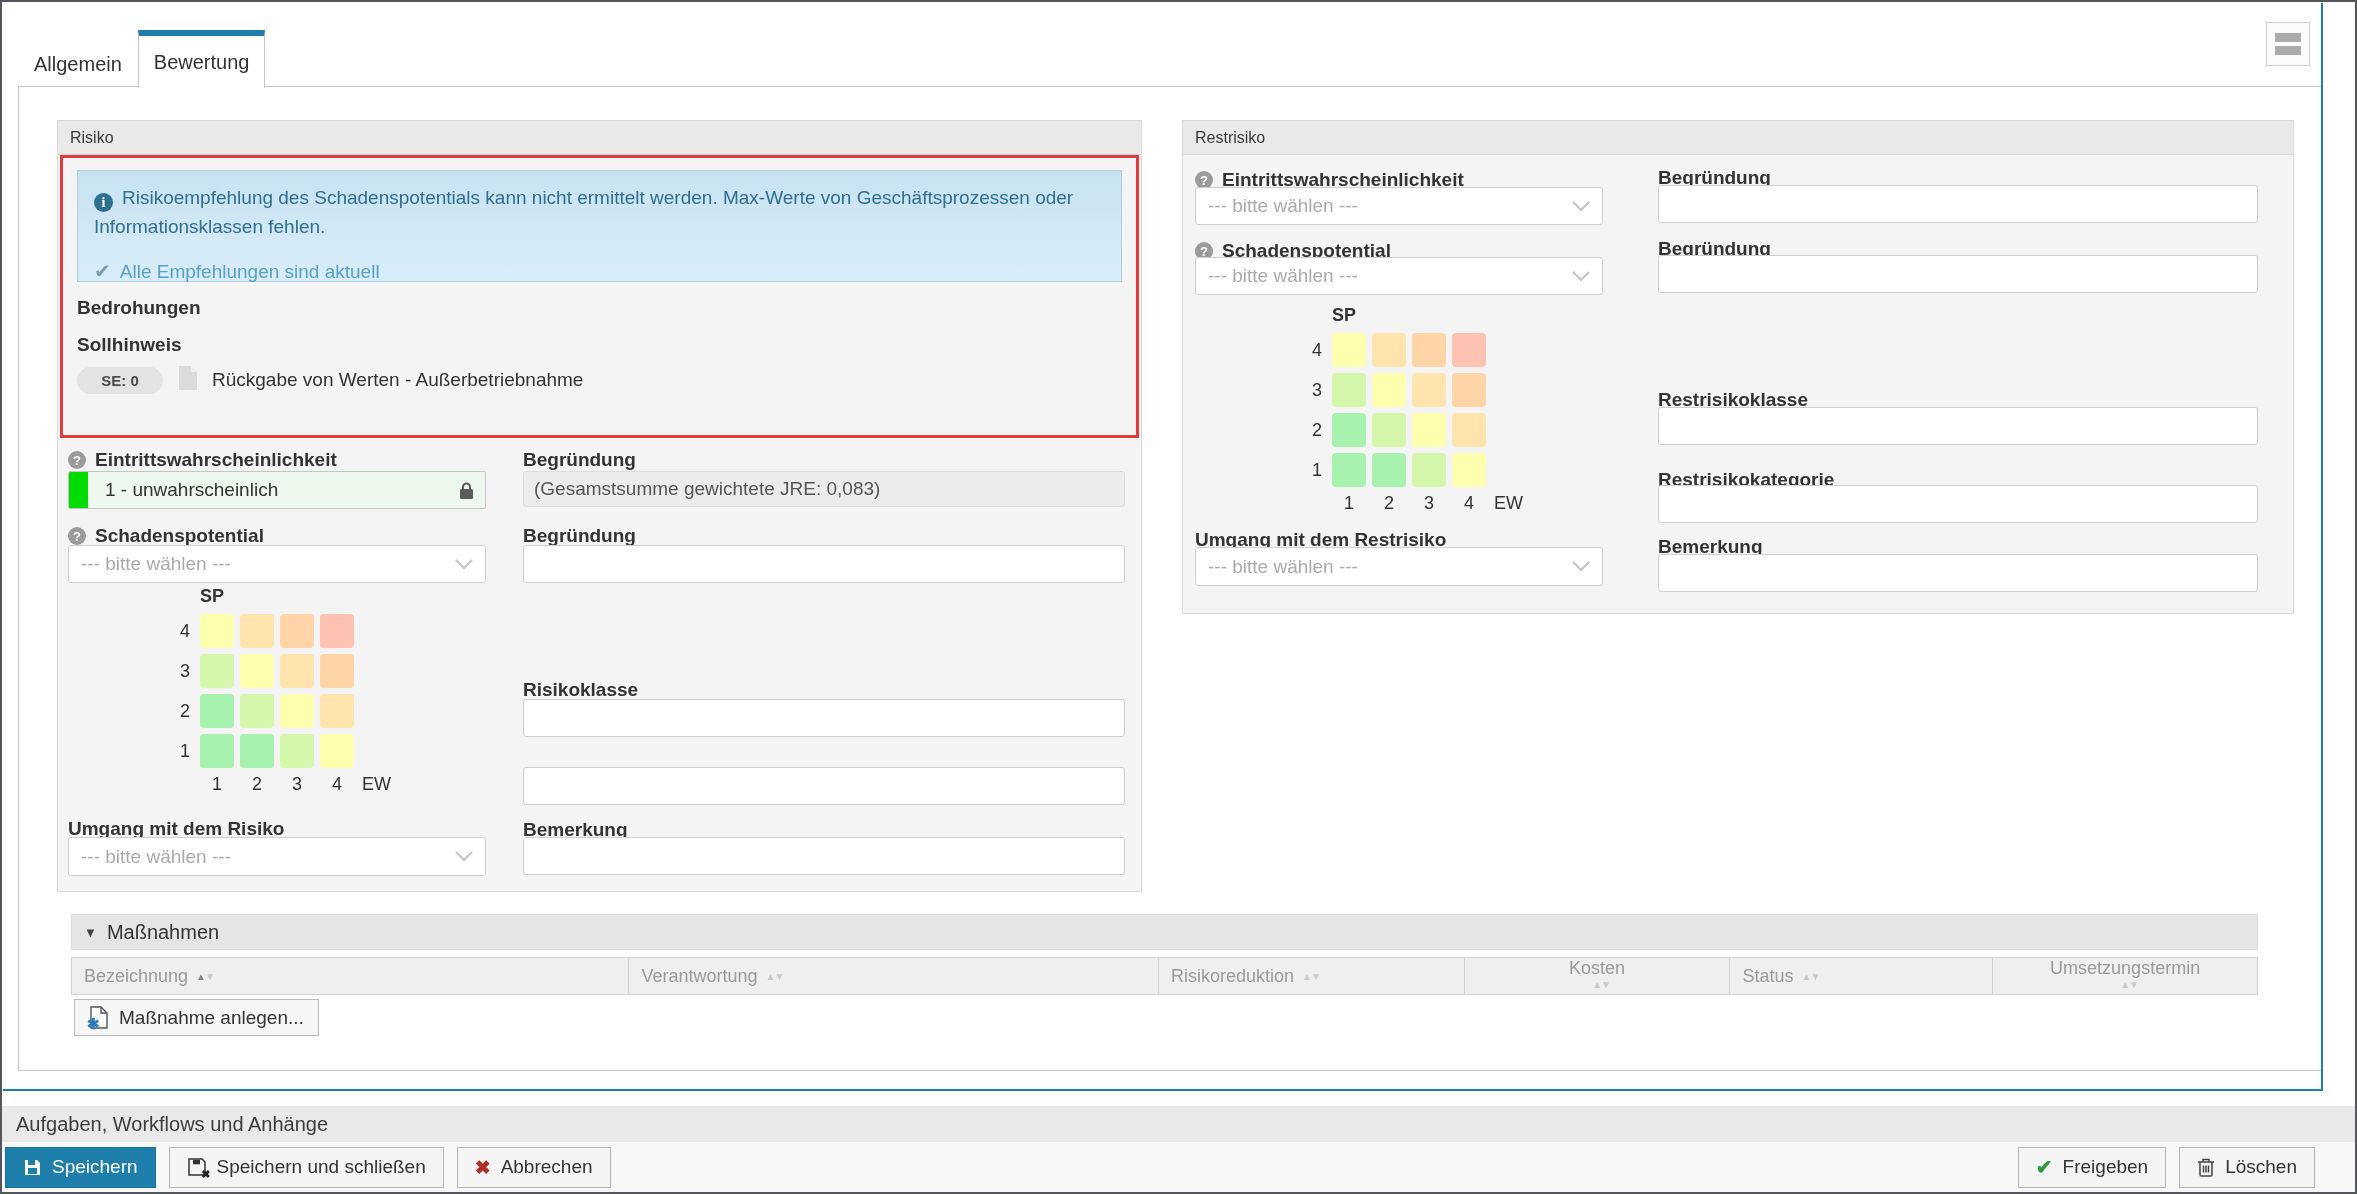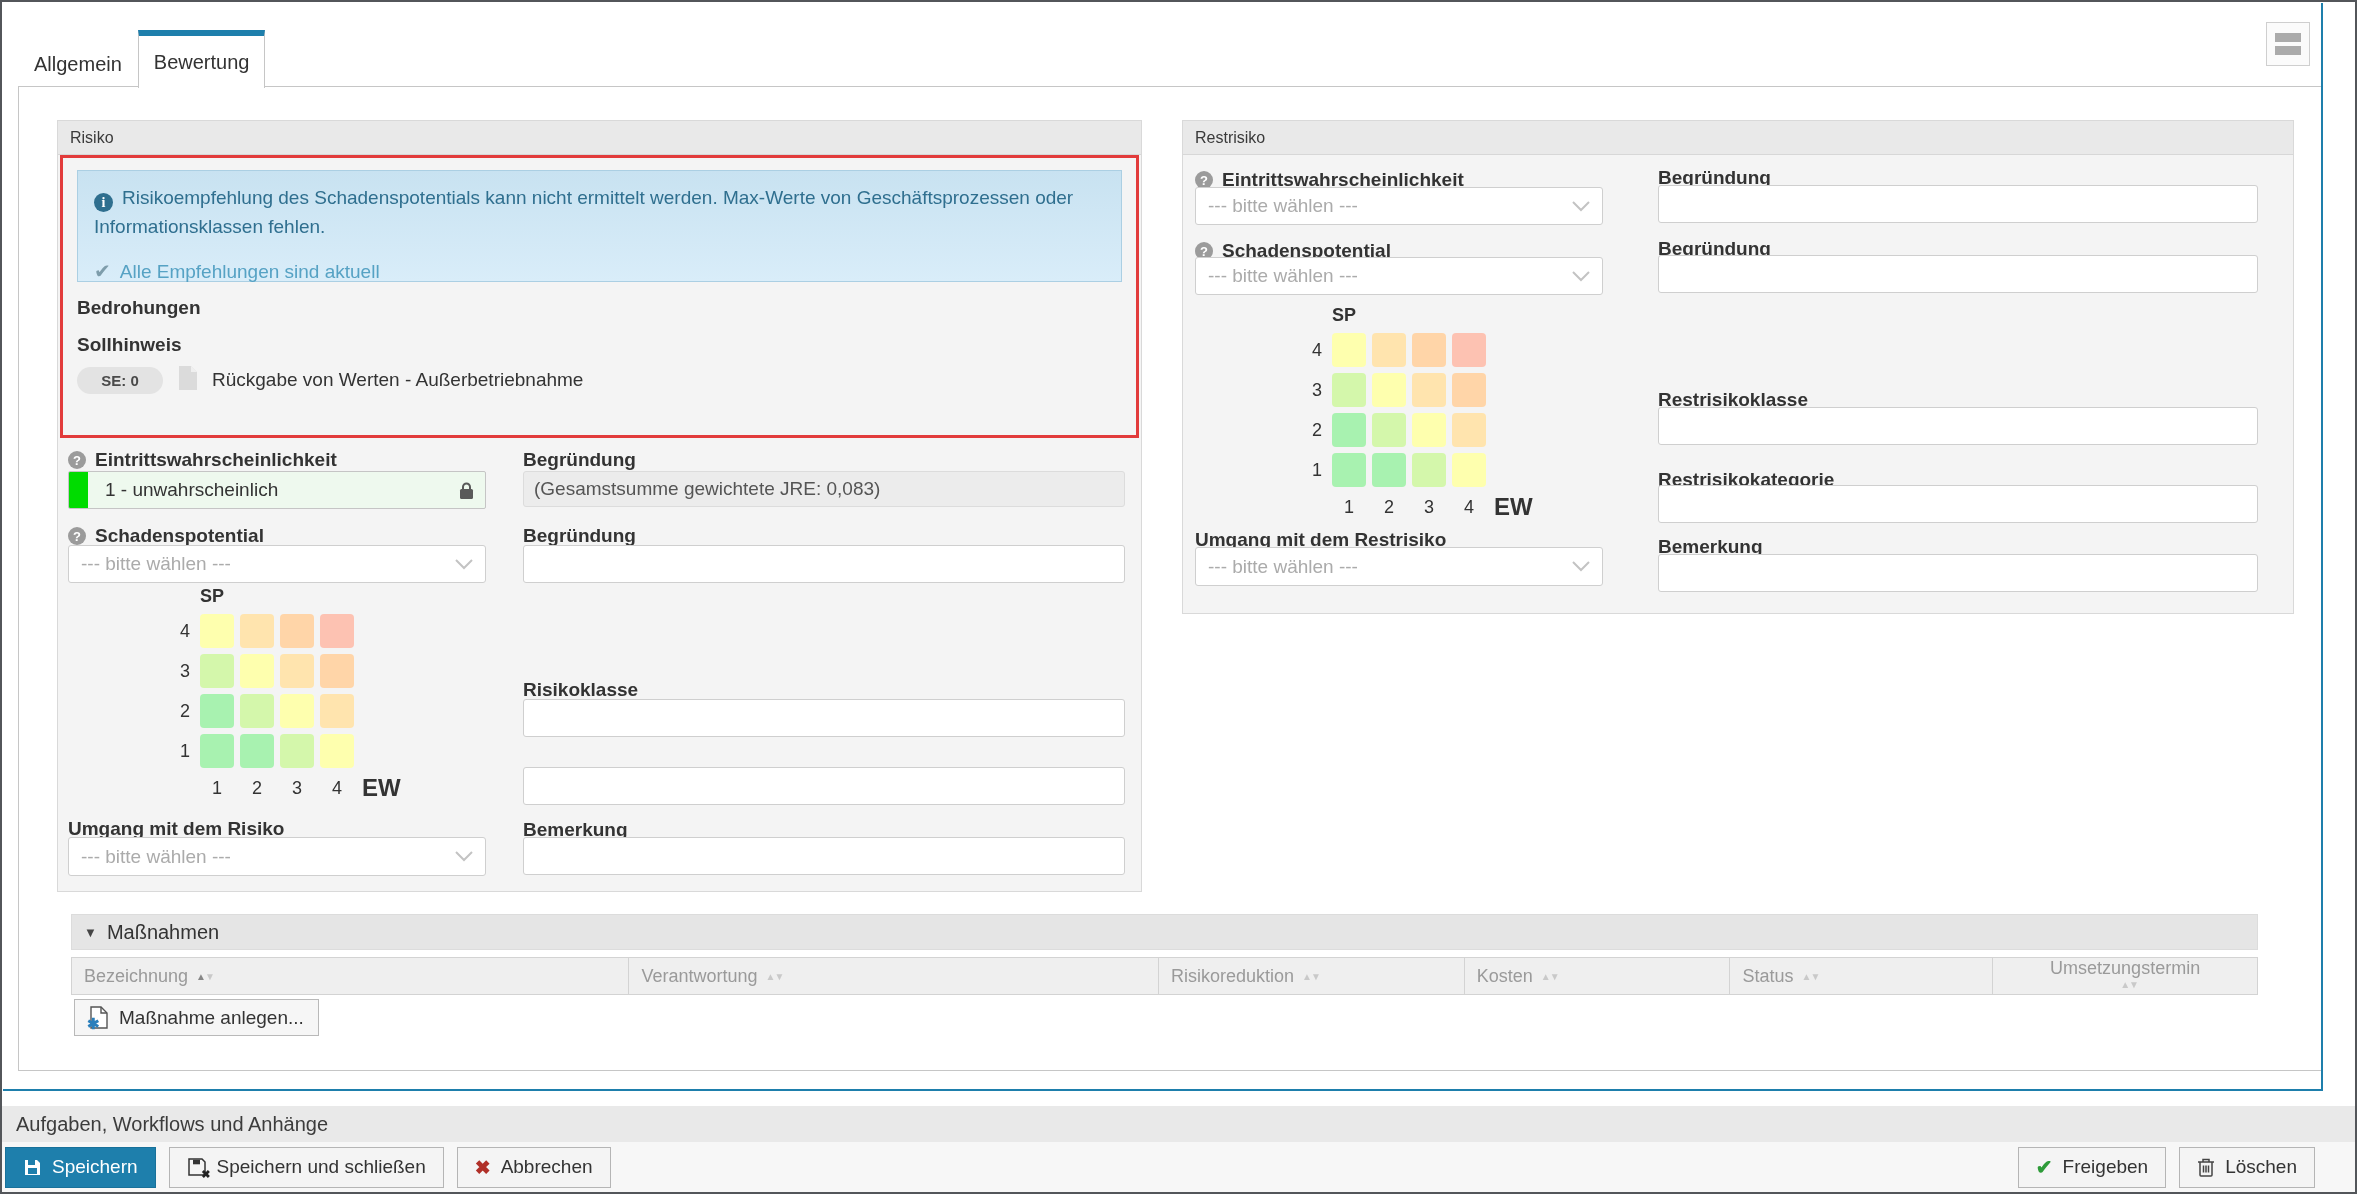--- a/index.html
+++ b/index.html
@@ -67,33 +67,33 @@
   .sel-locked svg { margin-left:auto; margin-right:11px; }
 
   
   .mx { position:absolute; }
   .mx-sp { font-weight:bold; font-size:18px; color:#333; margin-left:34px; margin-bottom:7px; }
   .mx-row { display:flex; align-items:center; margin-bottom:6px; }
   .mx-rl { width:24px; text-align:right; font-size:18px; color:#333; margin-right:10px; }
   .mx-c { width:34px; height:34px; border-radius:4px; margin-right:6px; }
   .mx-cols { display:flex; align-items:center; margin-left:34px; margin-top:5px; }
   .mx-cl { width:34px; text-align:center; font-size:18px; color:#333; margin-right:6px; }
-  .mx-ew { font-weight:bold; font-size:24px; color:#333; margin-left:2px; }
+  .mx-ew { font-weight:normal; font-size:18px; color:#333; margin-left:2px; }
 
   
   .measures-h { position:absolute; left:52px; top:827px; width:2187px; height:36px; background:#e5e5e5;
                 border:1px solid #dcdcdc; display:flex; align-items:center; padding:0 12px; font-size:20px; color:#333; }
   .measures-h .caret { font-size:13px; margin-right:10px; color:#444; }
   .mtable { position:absolute; left:52px; top:870px; width:2187px; height:38px; display:flex;
             border:1px solid #d3d3d3; background:#efefef; }
   .mcol { display:flex; align-items:center; padding:0 12px; font-size:18px; color:#9a9a9a;
           border-right:1px solid #d3d3d3; cursor:pointer; }
   .mcol:last-child { border-right:none; }
   .mcol:nth-child(1){width:558px;} .mcol:nth-child(2){width:530px;} .mcol:nth-child(3){width:306px;}
-  .mcol:nth-child(4){width:266px;} .mcol:nth-child(5){width:263px;} .mcol:nth-child(6){width:264px;flex-direction:column;}
+  .mcol:nth-child(4){width:266px;flex-direction:column;} .mcol:nth-child(5){width:263px;} .mcol:nth-child(6){width:264px;flex-direction:column;}
   .sort { margin-left:8px; font-size:10px; letter-spacing:-1px; color:#c9c9c9; }
   .sort b { font-weight:normal; color:#c9c9c9; } .mcol.sorted .sort b { color:#868686; }
   .add-btn { position:absolute; left:55px; top:912px; height:37px; background:#f6f6f6; border:1px solid #b9b9b9;
              display:inline-flex; align-items:center; gap:10px; padding:0 14px; font-size:19px; color:#333; cursor:pointer; }
   .doc-ico { position:relative; width:20px; height:23px; }
   .doc-ico .ast { position:absolute; left:-2px; bottom:-4px; color:#2a7fbc; font-size:15px; font-weight:bold; }
 
   
   .tasks-bar { position:absolute; left:0; right:0; top:1104px; height:36px; background:#e9e9e9;
                display:flex; align-items:center; padding:0 14px; font-size:20px; color:#3c3c3c; }

